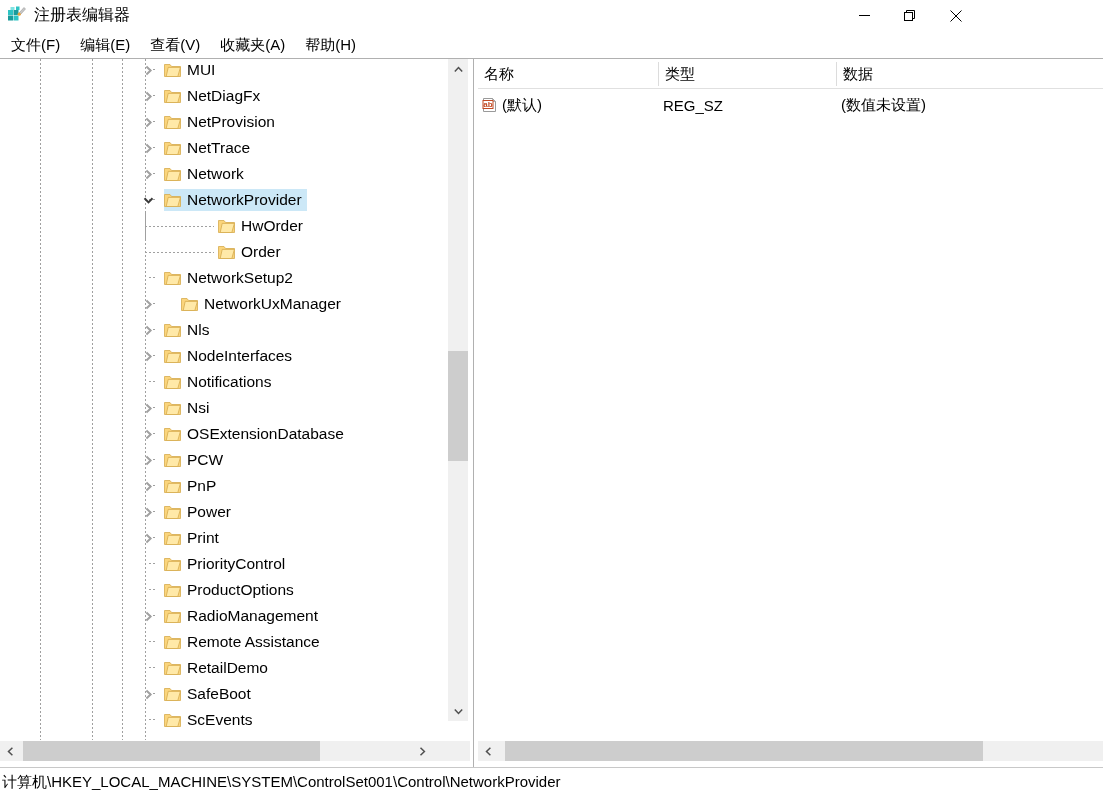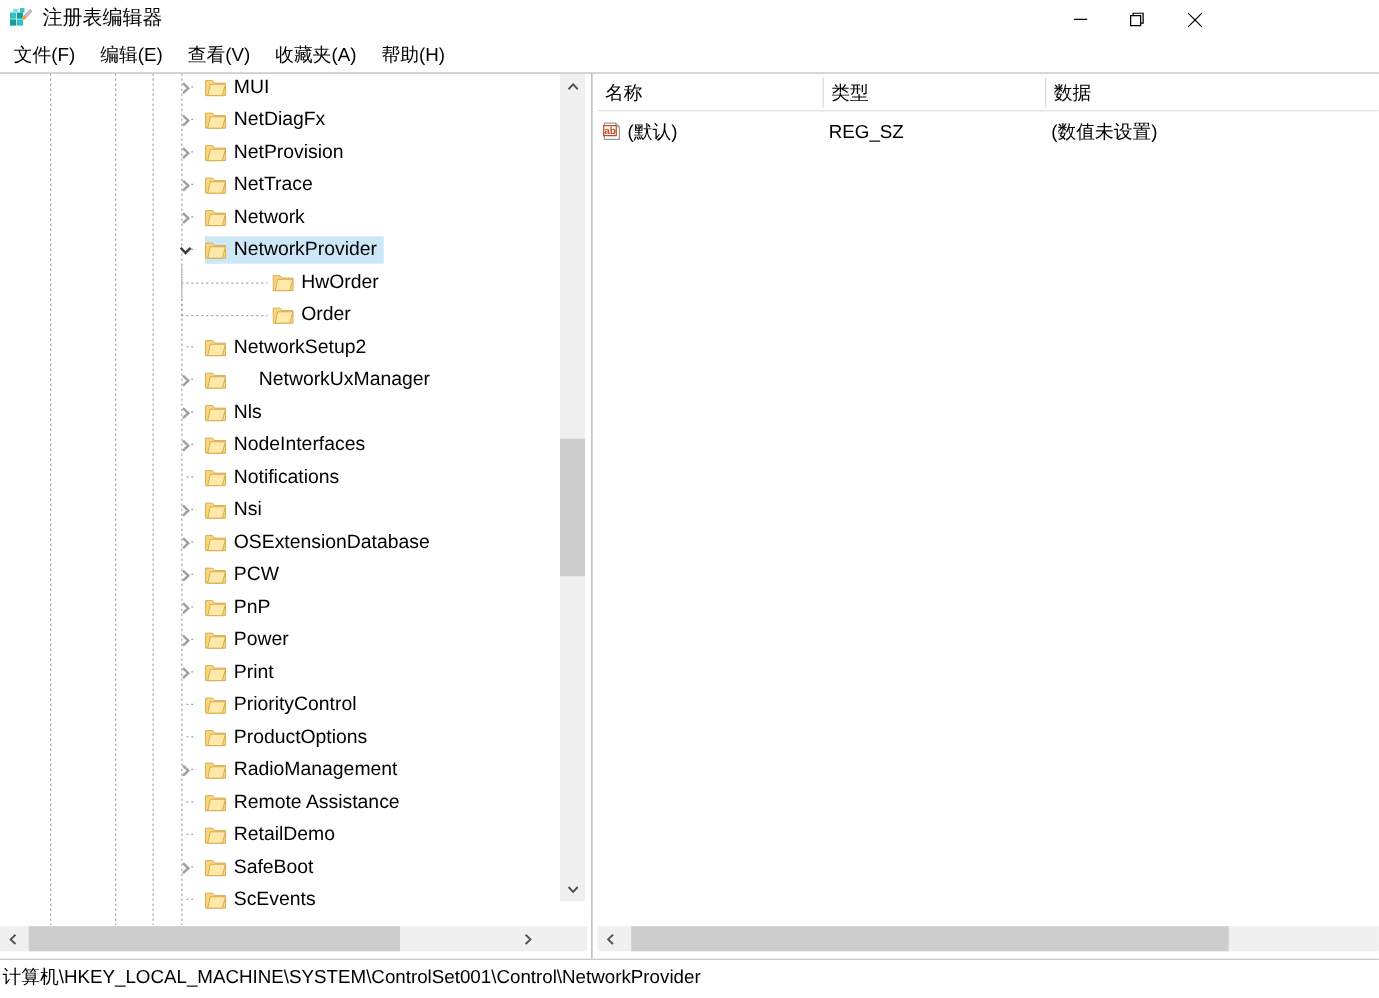--- a/index.html
+++ b/index.html
@@ -253,21 +253,21 @@
             <span class="label">NetworkSetup2</span>
           </div>
         </div>
         <div class="row" style="top: 232px;">
           <div class="stub" style="left: 149px;"></div>
           <div class="twisty" style="left: 140px;">
             <svg width="11" height="11" viewBox="0 0 11 11">
               <polyline points="3.4,1.5 7.6,5.5 3.4,9.5" fill="none" stroke="#a0a0a0" stroke-width="2"></polyline>
             </svg>
           </div>
-          <div class="node" style="left: 164px; gap: 20px;">
+          <div class="node" style="left: 181px;">
             <span class="folder"><svg width="17" height="15" viewBox="0 0 17 15">
                 <path d="M0.5,1.5 h5.5 l1.6,2 h8.9 v10 h-16 z" fill="#fbd57c" stroke="#d6ab4e" stroke-width="0.8"></path>
                 <path d="M4.2,4.4 h12.2 l-2.6,9.1 h-11.6 z" fill="#ffe9a8" stroke="#d6ab4e" stroke-width="0.8"></path>
               </svg></span>
             <span class="label">NetworkUxManager</span>
           </div>
         </div>
         <div class="row" style="top: 258px;">
           <div class="stub" style="left: 149px;"></div>
           <div class="twisty" style="left: 140px;">

